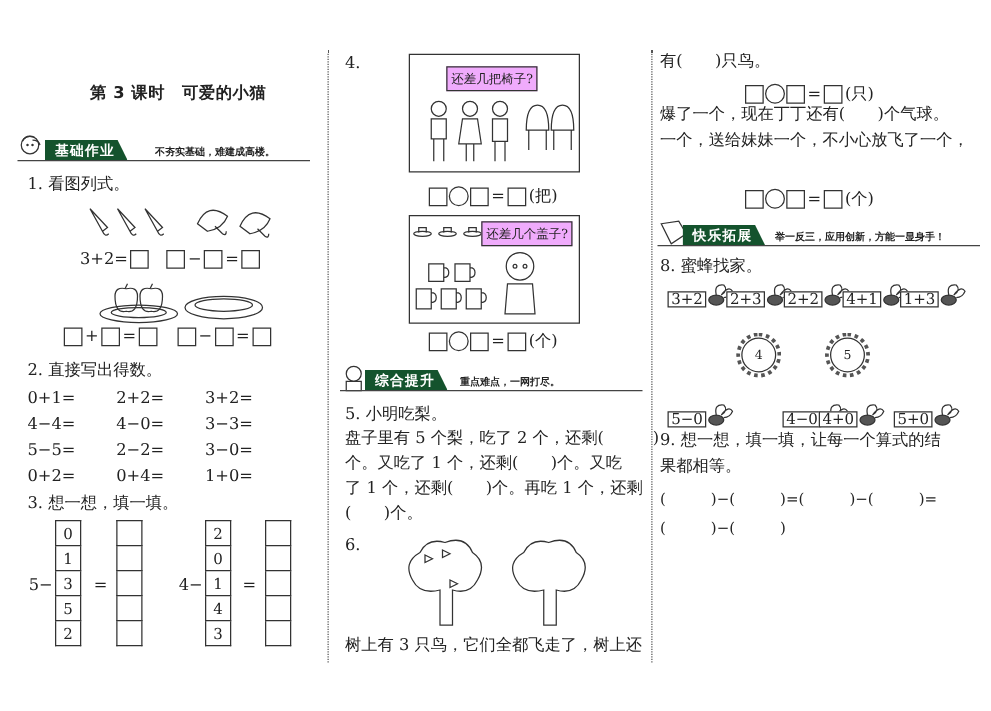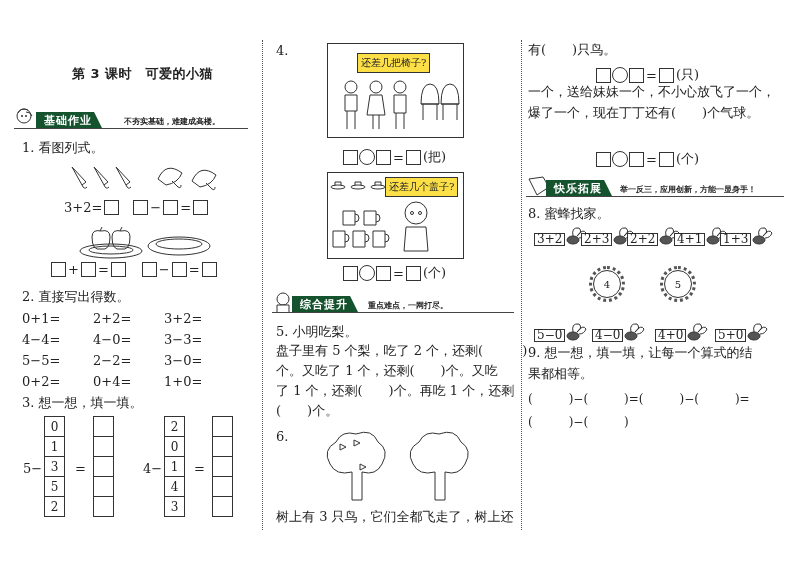--- a/index.html
+++ b/index.html
@@ -15,21 +15,21 @@
   .sec-line { position: absolute; bottom: 3px; left: 0; right: 0; border-bottom: 1.2px solid #444; }
   .sec-sub { position: absolute; bottom: 5px; font-size: 8px; font-weight: bold; white-space: nowrap; }
   .mascot { position: absolute; bottom: 3px; width: 26px; height: 22px; }
   .box { display: inline-block; width: 15px; height: 15px; border: 1.2px solid #333; vertical-align: middle; background: #fff; }
   .circ { display: inline-block; width: 16px; height: 16px; border: 1.2px solid #333; border-radius: 50%; vertical-align: middle; }
   .eqrow { position: absolute; font-size: 13px; white-space: nowrap; display: flex; align-items: center; gap: 1px; }
   .eqrow span.t { font-size: 13px; padding: 0 1px; }
   .col-table { position: absolute; border-collapse: collapse; }
   .col-table td { width: 20px; height: 20px; border: 1.2px solid #333; text-align: center; font-size: 12px; }
   .pic { position: absolute; border: 1.2px solid #333; background: #fff; }
-  .bubble { position: absolute; border: 1px solid #333; font-size: 10px; padding: 2px 3px; background: #fde047; white-space: nowrap; }
+  .bubble { position: absolute; border: 1px solid #333; font-size: 10px; padding: 2px 3px; background: #f0abfc; white-space: nowrap; }
   .beecard { position: absolute; display: flex; align-items: flex-end; }
   .beecard .lbl { border: 1px solid #333; font-size: 12px; padding: 0 2px; line-height: 11px; background: #fff; }
   .flower { position: absolute; width: 28px; height: 28px; border: 1px solid #333; border-radius: 50%; display: flex; align-items: center; justify-content: center; font-size: 10px; }
   .flower::before { content: ""; position: absolute; inset: -5px; border: 3px dotted #555; border-radius: 50%; }
 </style>
 </head>
 <body>
 
 <div class="vdiv" style="left:262px; top:40px; height:490px;"></div>
 <div class="vdiv" style="left:521px; top:40px; height:490px;"></div>
@@ -302,22 +302,22 @@
 <div class="eqrow" style="left:596px; top:66px;">
   <span class="box"></span>
   <span class="circ"></span>
   <span class="box"></span>
   <span class="t">=</span>
   <span class="box"></span>
   <span class="t">(只)</span>
 </div>
 
 <div class="abs para" style="left:528px; top:84px;">
+  <div style="white-space:nowrap; margin-top:-5px;">爆了一个，现在丁丁还有(　　)个气球。</div>
   <div style="white-space:nowrap; margin-top:-5px;">一个，送给妹妹一个，不小心放飞了一个，</div>
-  <div style="white-space:nowrap; margin-top:-5px;">爆了一个，现在丁丁还有(　　)个气球。</div>
 </div>
 <div class="eqrow" style="left:596px; top:150px;">
   <span class="box"></span>
   <span class="circ"></span>
   <span class="box"></span>
   <span class="t">=</span>
   <span class="box"></span>
   <span class="t">(个)</span>
 </div>
 
@@ -387,21 +387,21 @@
 
 <div class="beecard" style="left:534px; top:322px;">
   <span class="lbl">5−0</span>
   <svg width="22" height="20" viewBox="0 0 22 20">
       <g fill="none" stroke="#333" stroke-width="1">
         <ellipse cx="8" cy="14" rx="6" ry="4" fill="#555"></ellipse>
         <path d="M8 10 q-2 -9 6 -8 q4 4 -2 8 M12 10 q6 -8 9 -3 q-2 5 -7 5"></path>
       </g>
     </svg>
 </div>
-<div class="beecard" style="left:560px; top:322px;padding-left:32px;">
+<div class="beecard" style="left:594px; top:322px;padding-left:32px;">
   <span class="lbl">4−0</span>
   <svg width="22" height="20" viewBox="0 0 22 20">
       <g fill="none" stroke="#333" stroke-width="1">
         <ellipse cx="8" cy="14" rx="6" ry="4" fill="#555"></ellipse>
         <path d="M8 10 q-2 -9 6 -8 q4 4 -2 8 M12 10 q6 -8 9 -3 q-2 5 -7 5"></path>
       </g>
     </svg>
 </div>
 <div class="beecard" style="left:655px; top:322px;">
   <span class="lbl">4+0</span>

